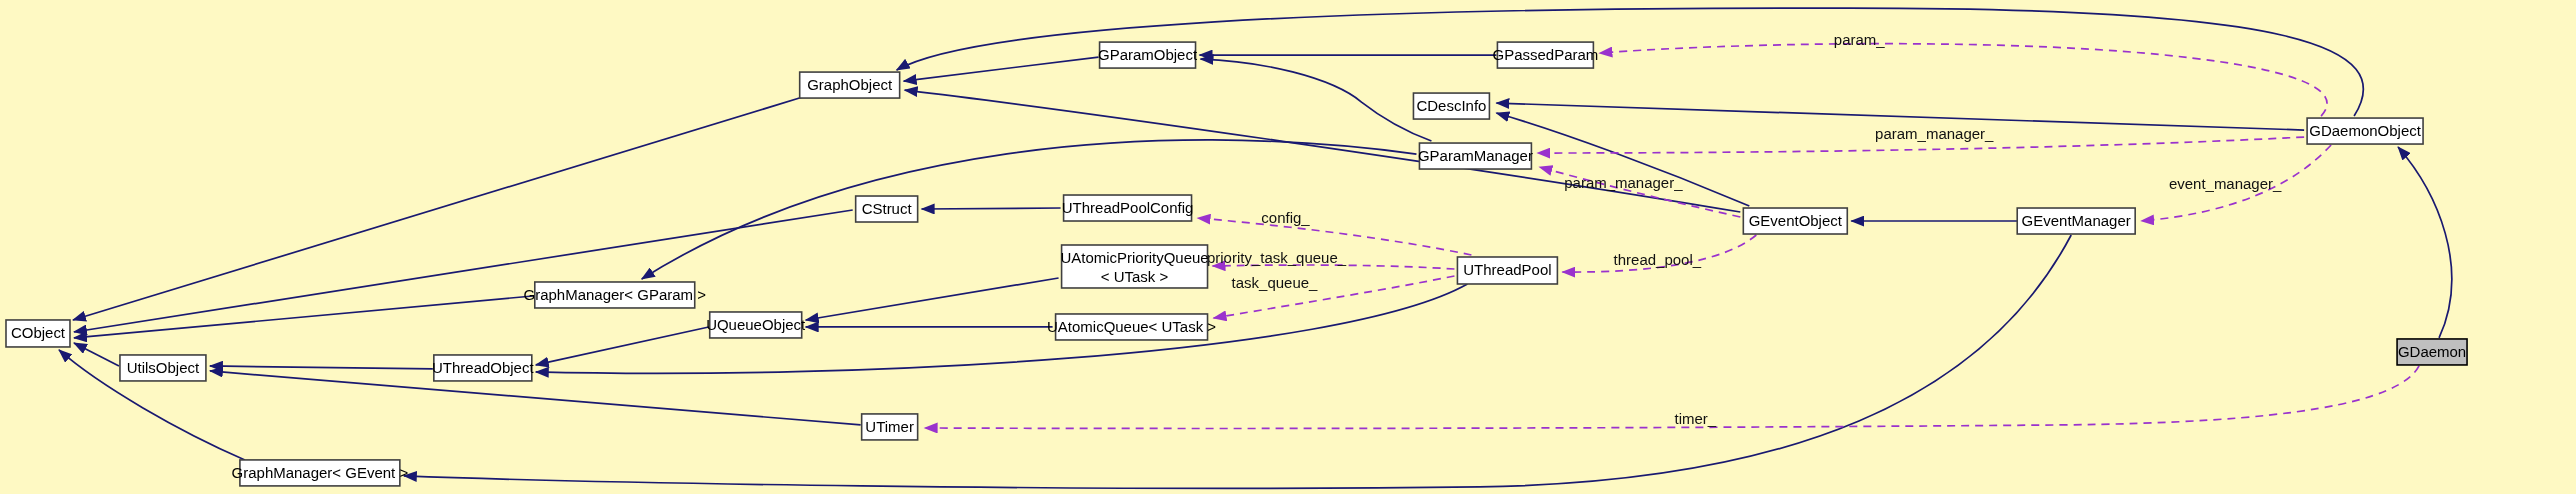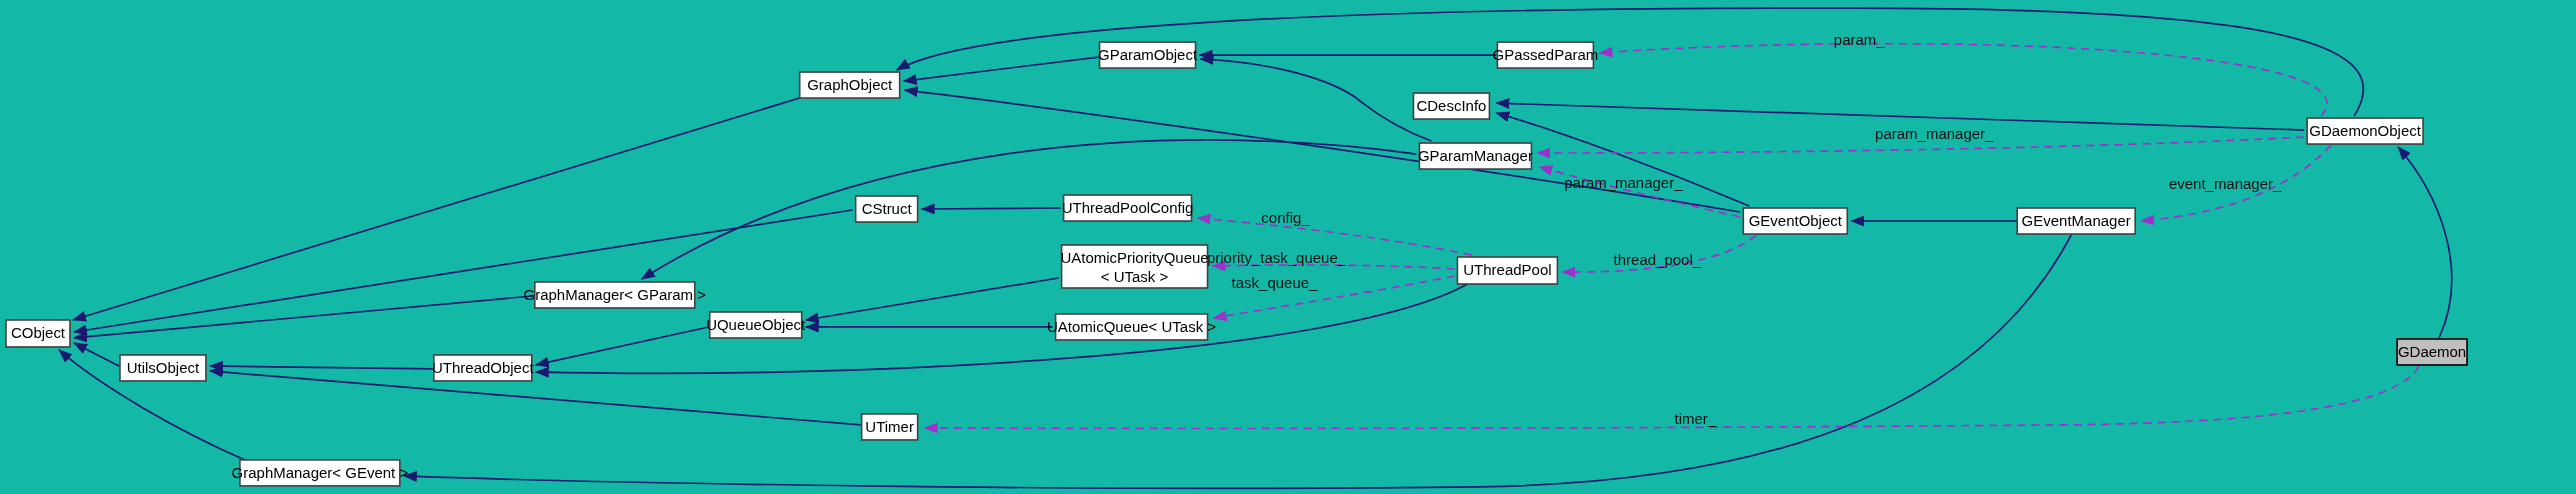--- a/index.html
+++ b/index.html
@@ -1,17 +1,17 @@
 <!DOCTYPE html>
 <html><head>
 <meta charset="utf-8">
 <style>
   html,body{margin:0;padding:0;background:#ffffff;}
   body{font-family:"Liberation Sans","DejaVu Sans",sans-serif;}
-  .diagram-wrap{width:2576px;height:495px;background:#14b8a6;overflow:hidden;}
+  .diagram-wrap{width:2576px;height:495px;background:#fef9c3;overflow:hidden;}
   svg{display:block;}
   .node{fill:#ffffff;stroke:#404040;stroke-width:1.6;}
   .node.current{fill:#bfbfbf;stroke:#000000;}
   .nlabel{fill:#000000;font-size:15px;text-anchor:middle;}
   .elabel{fill:#111111;font-size:15px;text-anchor:middle;}
   .inherit{fill:none;stroke:#191970;stroke-width:1.7;}
   .usage{fill:none;stroke:#9a32cd;stroke-width:1.7;stroke-dasharray:8 6;}
 </style>
 </head>
 <body>

